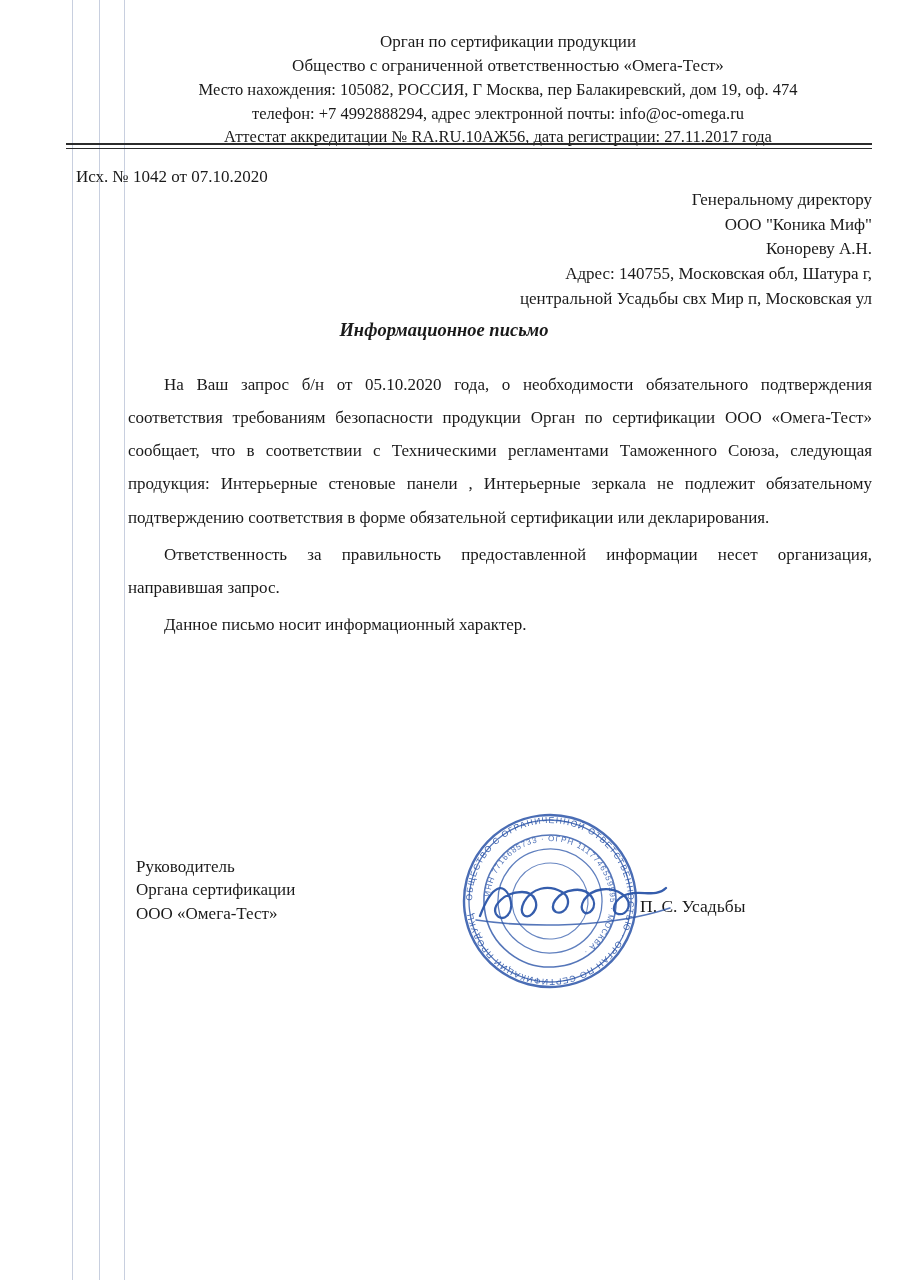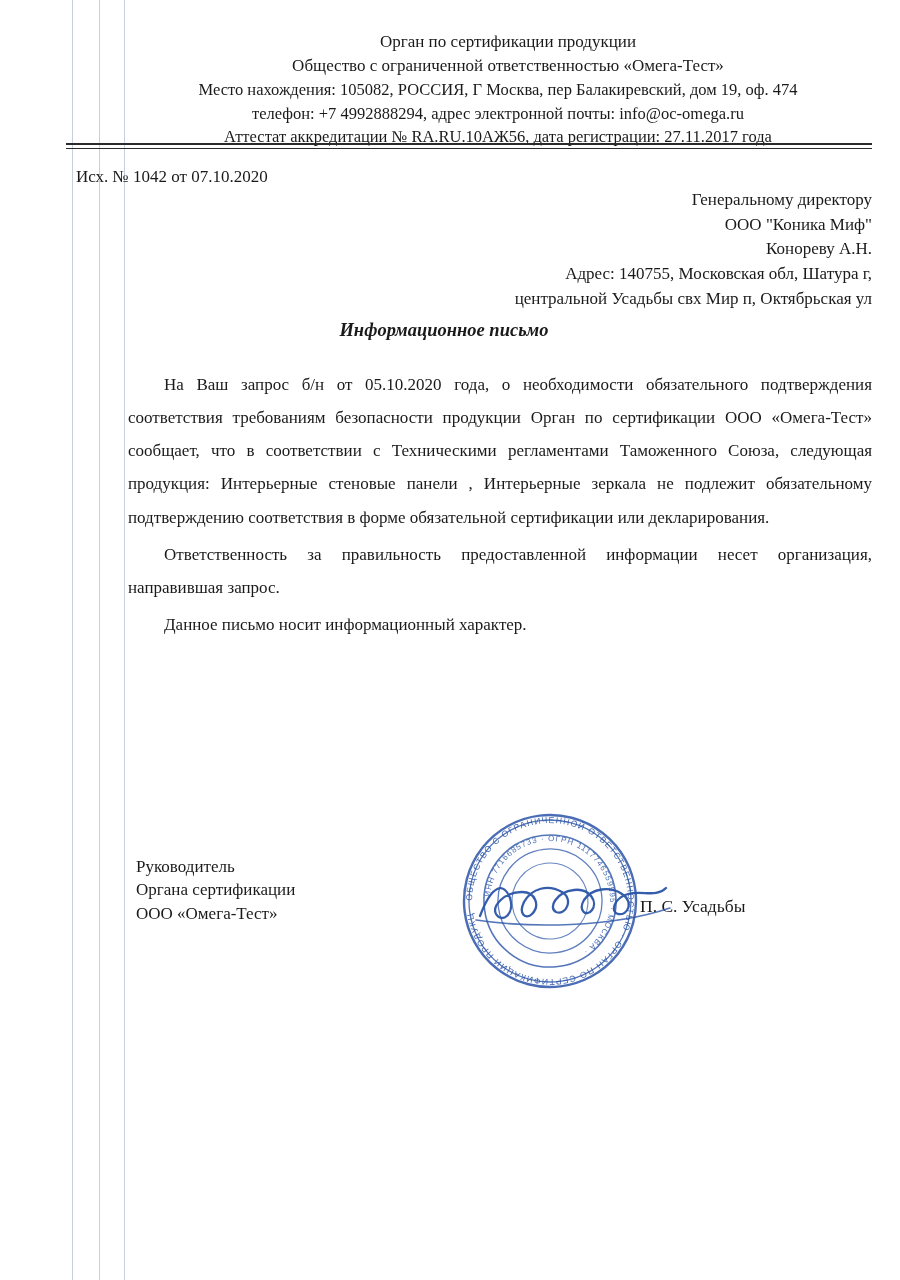--- a/index.html
+++ b/index.html
@@ -167,21 +167,21 @@
     <div class="line thin"></div>
   </div>
 
   <div class="outgoing">Исх. № 1042 от 07.10.2020</div>
 
   <div class="addressee">
     <div>Генеральному директору</div>
     <div>ООО "Коника Миф"</div>
     <div>Конореву А.Н.</div>
     <div>Адрес: 140755, Московская обл, Шатура г,</div>
-    <div>центральной Усадьбы свх Мир п, Октябрьская ул</div>
+    <div>центральной Усадьбы свх Мир п, Московская ул</div>
   </div>
 
   <div class="doc-title">Информационное письмо</div>
 
   <div class="body-text">
     <p>На Ваш запрос б/н от 05.10.2020 года, о необходимости обязательного подтверждения соответствия требованиям безопасности  продукции Орган по сертификации  ООО «Омега-Тест» сообщает, что в соответствии с  Техническими регламентами Таможенного Союза, следующая продукция: Интерьерные стеновые панели , Интерьерные зеркала не подлежит обязательному подтверждению соответствия в форме обязательной сертификации или декларирования.</p>
     <p>Ответственность за правильность предоставленной информации несет организация, направившая запрос.</p>
     <p>Данное письмо носит информационный характер.</p>
   </div>
 

